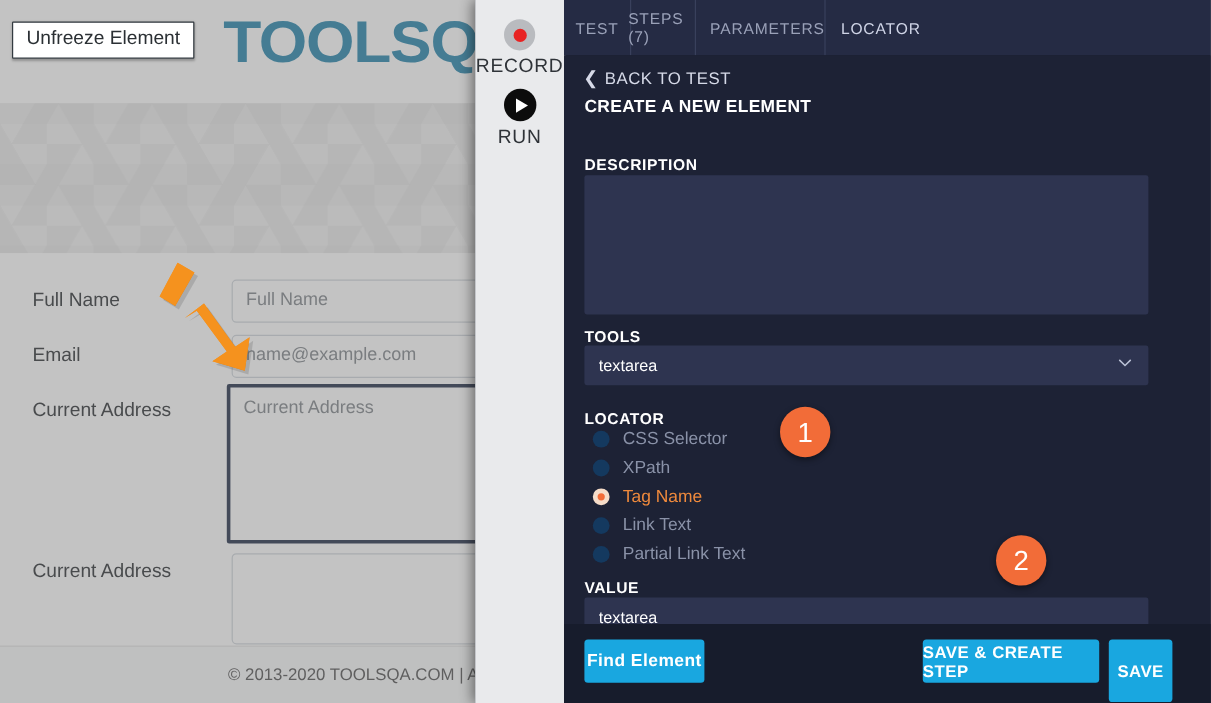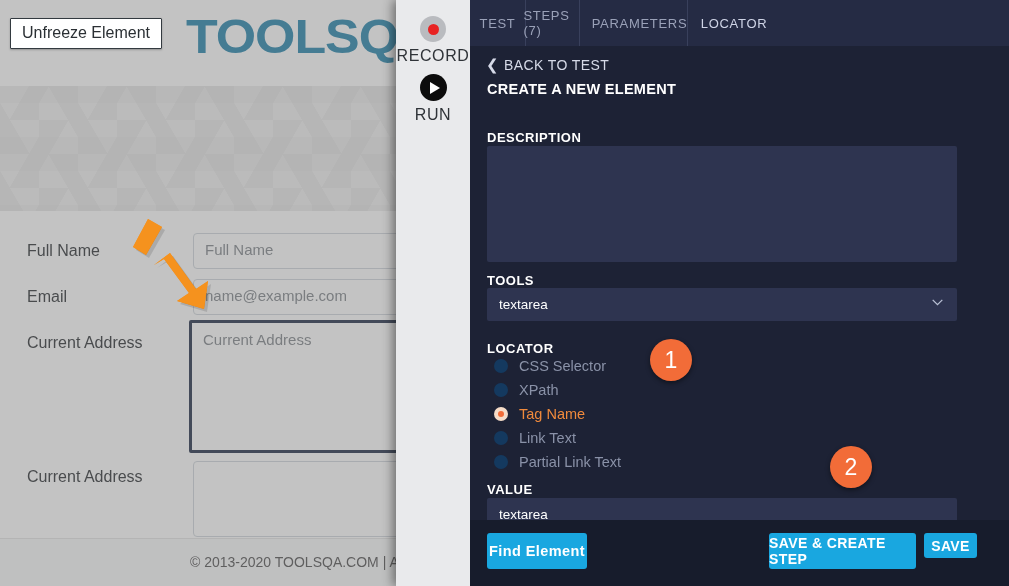--- a/index.html
+++ b/index.html
@@ -359,20 +359,20 @@
 
         <div class="sec-label" style="left:17px; top:390px;">VALUE</div>
         <div class="dark-field" id="value-field" style="left:17px; top:406px; width:470px; height:32px;"><span class="val-text">textarea</span></div>
       </div>
 
     </div>
 
     <div id="action-bar">
       <div class="blue-btn" id="find-element-btn" style="left:17px; top:13px; width:100px; height:36px;">Find Element</div>
       <div class="blue-btn" style="left:299px; top:13px; width:147px; height:36px;">SAVE &amp; CREATE STEP</div>
-      <div class="blue-btn" style="left:454px; top:13px; width:53px; height:25px;">SAVE</div>
+      <div class="blue-btn" style="left:454px; top:13px; width:53px; height:52px;">SAVE</div>
     </div>
   </div>
 
   <div class="badge" id="badge-1">1</div>
   <div class="badge" id="badge-2">2</div>
 
 </div>
 
 </body></html>

